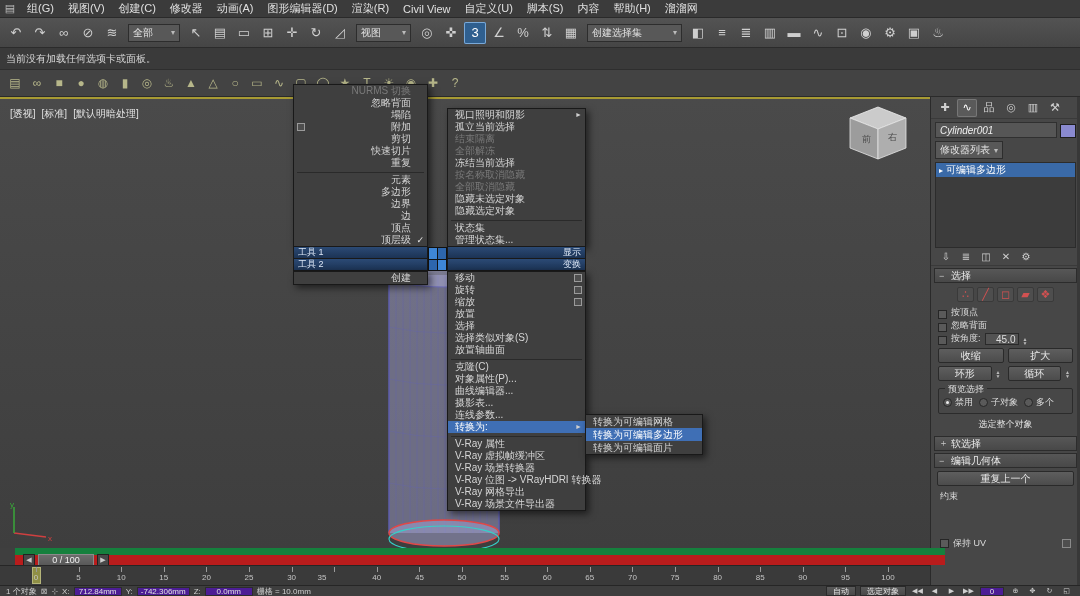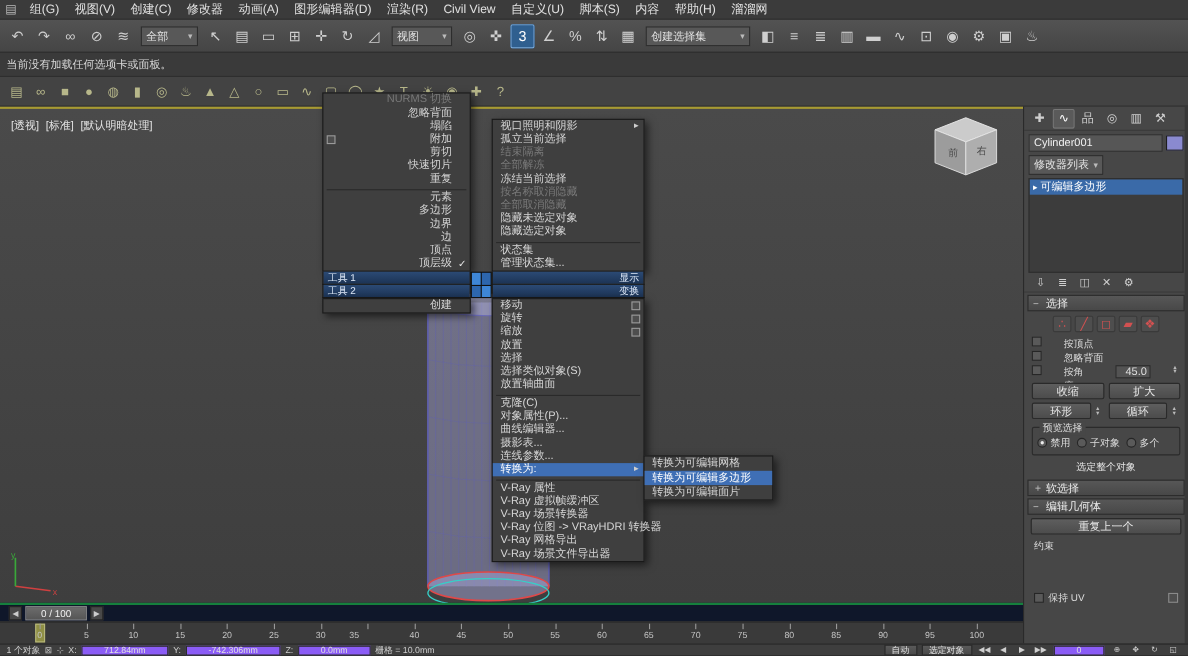--- a/index.html
+++ b/index.html
@@ -64,38 +64,38 @@
   #quadC i { background:#3e86d6; } #quadC i:nth-child(2), #quadC i:nth-child(3){ background:#2d66ad; }
   #submenu { position:absolute; left:585px; top:414px; width:118px; z-index:55;
     background:#3f3f3f; border:1px solid #191919; box-shadow:3px 3px 7px rgba(0,0,0,.55); }
   #submenu .qitem { height:13px; line-height:13px; }
   
   #cmdpanel { position:absolute; left:930px; top:97px; width:150px; height:488px;
     background:#474747; border-left:1px solid #2a2a2a; font-size:10px; }
   #cp-tabs { height:22px; display:flex; align-items:center; padding:0 3px; border-bottom:1px solid #3a3a3a; }
   #cp-tabs .tbi { width:20px; height:18px; font-size:11px; }
   #cp-tabs .tbi.active { background:#5a5a5a; box-shadow:inset 0 0 0 1px #777; }
-  #cp-name-row { display:flex; align-items:center; padding:3px 4px; gap:3px; }
+  #cp-name-row { display:flex; align-items:flex-end; padding:3px 4px; gap:3px;font-style:italic; }
   .cp-field { flex:1; height:16px; line-height:15px; background:#565656; border:1px solid #303030; color:#f0f0f0; padding-left:4px; font-size:10px; }
   #cp-swatch { width:16px; height:14px; background:#8a8ad0; border:1px solid #1e1e1e; }
   .cp-dd { margin:0 4px 3px; }
   #cp-stack { margin:0 4px; height:86px; background:#3c3c3c; border:1px solid #2c2c2c; overflow:hidden; }
   .stack-row { height:14px; display:flex; align-items:center; padding-left:3px; gap:3px; font-size:10px; }
   .stack-row.sel { background:#3a6aa8; color:#fff; }
   .st-ic { font-size:8px; }
   #cp-stack-tools { height:18px; display:flex; align-items:center; gap:2px; padding:0 6px; border-bottom:1px solid #3a3a3a; }
   #cp-stack-tools .tbi { width:16px; height:15px; font-size:10px; }
   .rollout { height:15px; margin:2px 3px 0; display:flex; align-items:center; gap:4px; padding:0 4px;
     background:linear-gradient(#575757,#484848); border:1px solid #2c2c2c; font-size:10px; color:#ececec; }
   .rmark { width:8px; font-size:9px; color:#c8c8c8; }
   #cp-sel-body { padding:3px 7px 1px; font-size:9px; color:#dcdcdc; }
   #subobj-row { display:flex; justify-content:center; gap:3px; margin:1px 0 4px; }
   .so { width:17px; height:15px; display:flex; align-items:center; justify-content:center;
     color:#d25151; font-size:11px; background:#4e4e4e; border:1px solid #3a3a3a; border-radius:2px; }
-  .cbrow { display:flex; align-items:flex-start; gap:20px; height:13px; }
+  .cbrow { display:flex; align-items:flex-end; gap:4px; height:13px; }
   .cb { width:9px; height:9px; background:#5a5a5a; border:1px solid #262626; display:inline-block; flex:none; }
   .nfield { width:34px; height:12px; line-height:11px; background:#535353; border:1px solid #2a2a2a;
     color:#ddd; font-size:10px; text-align:right; padding-right:2px; }
   .spin { display:inline-flex; flex-direction:column; font-size:5px; line-height:4px; color:#bbb; width:8px; }
   .btnrow { display:flex; gap:4px; margin:3px 0; align-items:center; }
   .btn { flex:1; height:15px; background:linear-gradient(#5e5e5e,#4c4c4c); border:1px solid #2a2a2a;
     color:#e8e8e8; font-size:10px; border-radius:2px; display:flex; align-items:center; justify-content:center; }
   .groupbox { position:relative; border:1px solid #2b2b2b; border-radius:2px; margin:7px 0 4px; padding:7px 4px 4px; }
   .grouptitle { position:absolute; top:-6px; left:6px; background:#474747; padding:0 3px; font-size:9px; color:#ddd; }
   #preview-radios { display:flex; gap:6px; align-items:center; }
@@ -104,36 +104,36 @@
   .radio.on::after { content:''; position:absolute; inset:2px; border-radius:50%; background:#ececec; }
   #sel-status { text-align:center; margin:4px 0 2px; font-size:9px; color:#e4e4e4; }
   #repeat-last { display:block; margin:3px 6px 0; width:calc(100% - 12px); height:15px;
     background:linear-gradient(#5e5e5e,#4c4c4c); border:1px solid #2a2a2a; color:#e8e8e8; font-size:10px;
     border-radius:2px; font-family:inherit; }
   #constraints { margin:4px 9px 0; font-size:9px; color:#dcdcdc; }
   #preserve-row { display:flex; align-items:center; gap:4px; margin:34px 9px 0; font-size:9px; color:#dcdcdc; }
   .sboxic { width:9px; height:9px; border:1px solid #8a8a8a; background:#4e4e4e; margin-left:auto; }
   #cp-scroll { position:absolute; right:0; top:0; bottom:0; width:3px; background:#383838; }
   
-  #trackbar { position:absolute; left:0; top:548px; width:930px; height:17px; background:#0f172a;
-    border-top:2px solid #15803d; display:flex; align-items:center; padding-left:8px; gap:3px; }
+  #trackbar { position:absolute; left:15px; top:548px; width:930px; height:17px; background:#b91c1c;
+    border-top:7px solid #15803d; display:flex; align-items:center; padding-left:8px; gap:3px; }
   .tb-arrow { width:12px; height:13px; background:#484848; border:1px solid #222; color:#ccc; font-size:7px;
     display:inline-flex; align-items:center; justify-content:center; }
   #time-slider { width:56px; height:13px; background:linear-gradient(#6c6c6c,#565656); border:1px solid #8a8a8a;
     color:#f2f2f2; font-size:9px; display:flex; align-items:center; justify-content:center; }
   #ruler { position:absolute; left:0; top:565px; width:930px; height:20px; background:#3a3a3a; border-top:1px solid #262626; }
   .tick { position:absolute; top:1px; width:1px; height:5px; background:#9a9a9a; }
   .tlabel { position:absolute; top:7px; transform:translateX(-50%); font-size:8px; color:#c4c4c4; }
   #time-cursor { position:absolute; left:32px; top:1px; width:9px; height:17px; background:#8f8f45; border:1px solid #b5b57a; }
   #statusbar { position:absolute; left:0; top:585px; width:1080px; height:11px; background:#3e3e3e;
     border-top:1px solid #262626; display:flex; align-items:center; gap:4px; padding:0 6px; font-size:8px; color:#cfcfcf; }
   .sbi { font-size:8px; color:#bdbdbd; }
   .sblab { color:#cfcfcf; }
-  .sfield { background:#8b5cf6; border:1px solid #2c2c2c; height:9px; line-height:8px; min-width:48px;
-    text-align:left; padding:0 20px; color:#e0e0e0; }
+  .sfield { background:#4c1d95; border:1px solid #2c2c2c; height:9px; line-height:8px; min-width:48px;
+    text-align:center; padding:0 3px; color:#e0e0e0; }
   .spacer { flex:1; }
   .sbtn { background:linear-gradient(#5a5a5a,#494949); border:1px solid #2a2a2a; height:10px; line-height:9px;
     padding:0 6px; color:#e4e4e4; }
   #sb-playback, #sb-nav { display:inline-flex; gap:2px; }
   #sb-playback .tbi, #sb-nav .tbi { width:15px; height:10px; font-size:7px; margin:0; }
   #framefield { min-width:24px; }
   
   #watermark { position:absolute; left:796px; top:506px; width:284px; height:80px; z-index:90;
     display:flex; align-items:center; gap:10px; color:#fff; }
   #wm-text { font-size:28px; font-weight:bold; text-shadow:0 1px 4px rgba(0,0,0,.55); white-space:nowrap; }

